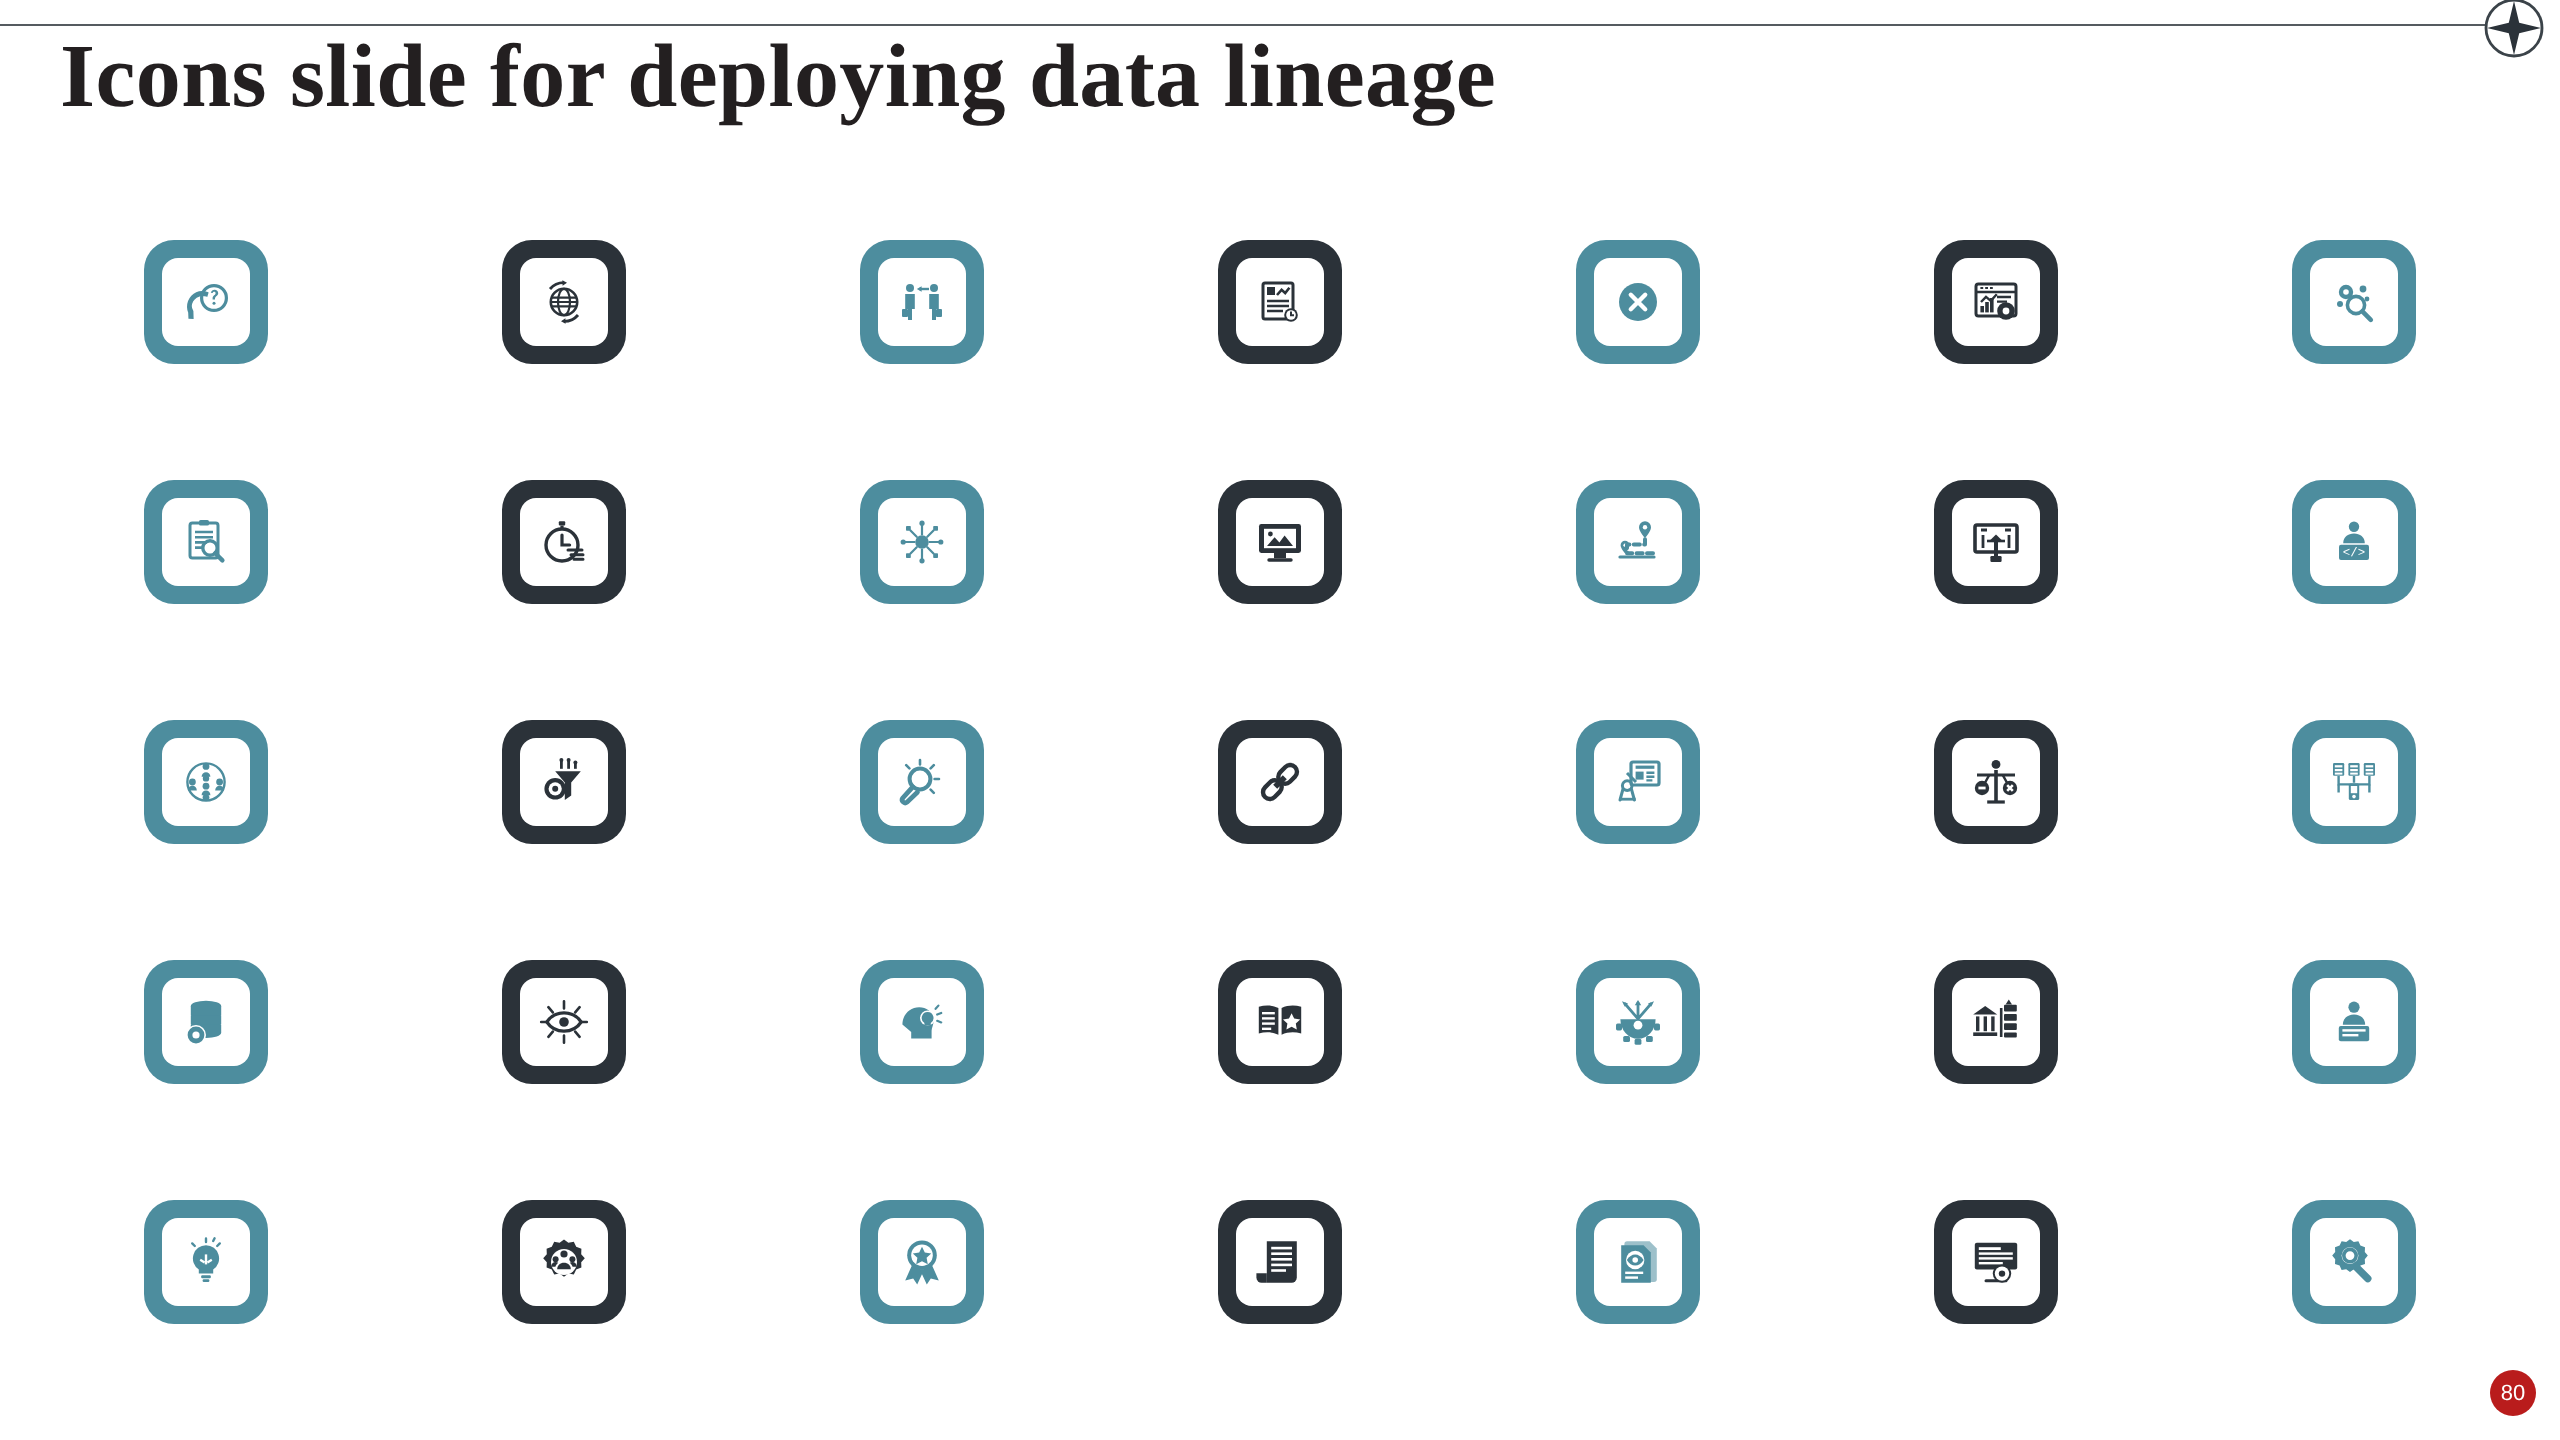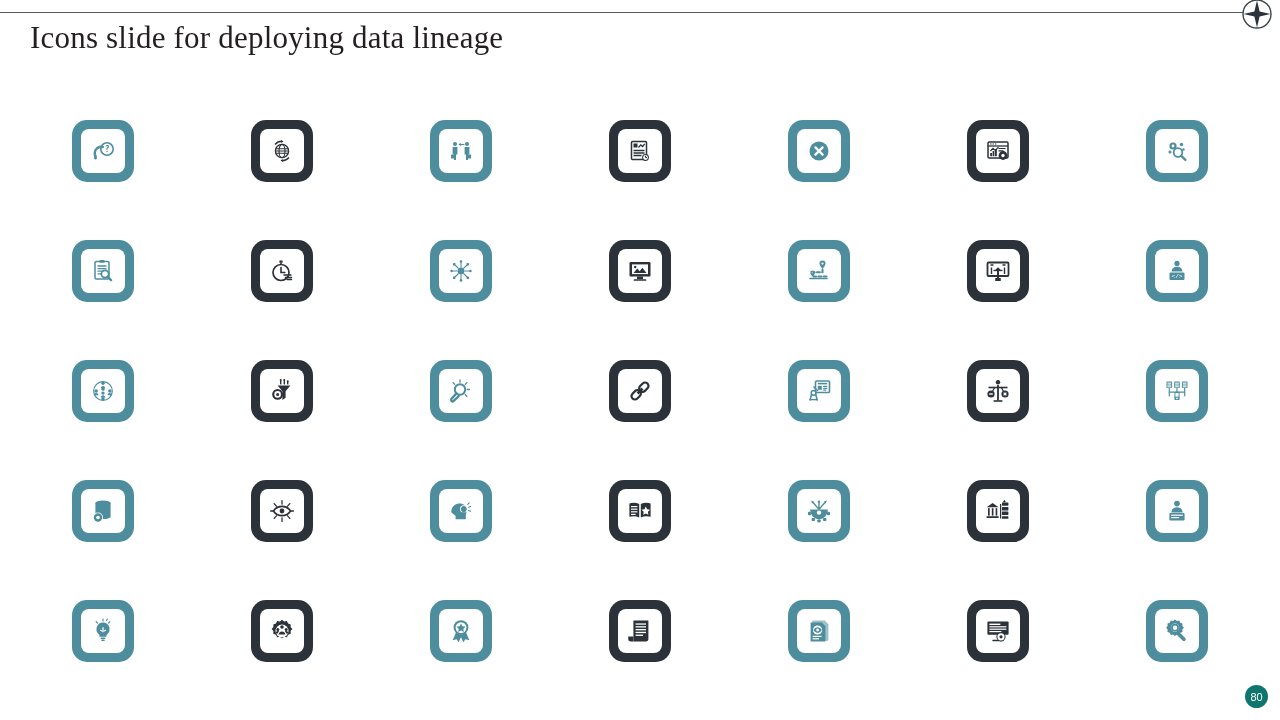--- a/index.html
+++ b/index.html
@@ -31,25 +31,26 @@
     width: 34px;
     height: 34px;
   }
 
   
   .title {
     position: absolute;
     left: 30px;
     top: 16px;
     font-family: "Liberation Serif", serif;
-    font-size: 31px;
+    font-size: 45px;
     line-height: 44px;
     color: #231f20;
     letter-spacing: .2px;
     white-space: nowrap;
+    font-weight: bold;
   }
 
   
   .grid {
     position: absolute;
     left: 72px;
     top: 120px;
     width: 1136px;
     height: 574px;
     display: grid;
@@ -87,21 +88,21 @@
   .icon-tile.dark  .icon-inner svg { fill: #2b3239; stroke: #2b3239; }
 
   
   .page-badge {
     position: absolute;
     right: 12px;
     bottom: 12px;
     width: 23px;
     height: 23px;
     border-radius: 50%;
-    background: #0f766e;
+    background: #b91c1c;
     color: #ffffff;
     font-size: 11px;
     display: flex;
     align-items: center;
     justify-content: center;
   }
 </style>
 </head>
 <body>
 

